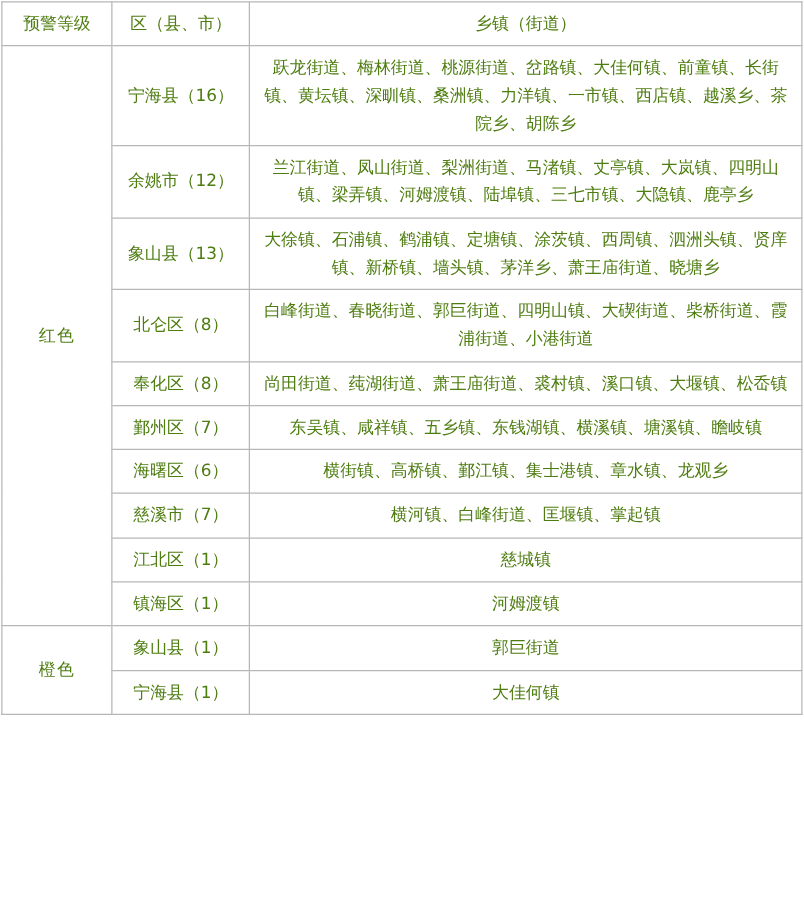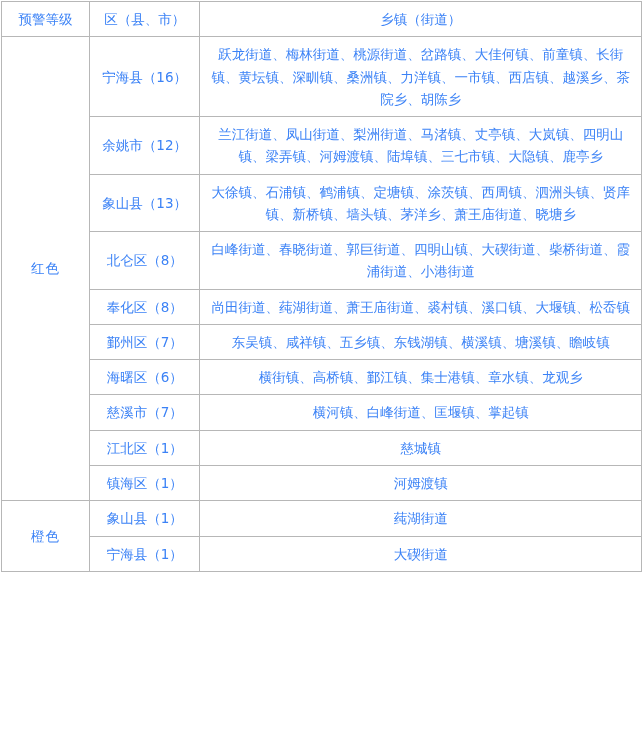--- a/index.html
+++ b/index.html
@@ -23,41 +23,41 @@
     border-collapse: collapse;
     width: 641px;
     margin: 1px 0 0 1px;
     table-layout: fixed;
   }
   table.warn-table td, table.warn-table th {
     border: 1px solid #b7b7b7;
     padding: 6px 8px;
     font-size: 13.5px;
     line-height: 1.65;
-    color: #3b82f6;
+    color: #4d7c0f;
     vertical-align: middle;
     text-align: center;
     font-weight: normal;
   }
   .col-level { width: 88px; }
   .col-district { width: 110px; }
   .col-towns { width: 441px; }
 
   thead td {
     font-weight: bold;
     font-size: 14px;
     padding-top: 9px;
     padding-bottom: 9px;
   }
   .level-cell {
     font-weight: bold;
     font-size: 15px;
     letter-spacing: 1px;
   }
-  .level-red { color: #e8131a; font-family: Liberation Serif, serif; }
+  .level-red { color: #e8131a; }
   .level-orange { color: #f08300; }
   .towns-cell {
     text-align: center;
     padding-left: 10px;
     padding-right: 10px;
   }
   .district-cell {
     white-space: nowrap;
   }
 </style>
@@ -118,21 +118,21 @@
         <td class="towns-cell">慈城镇</td>
       </tr>
       <tr>
         <td class="district-cell">镇海区（1）</td>
         <td class="towns-cell">河姆渡镇</td>
       </tr>
 
       <tr>
         <td class="level-cell level-orange" rowspan="2">橙色</td>
         <td class="district-cell">象山县（1）</td>
-        <td class="towns-cell">莼湖街道</td>
+        <td class="towns-cell">郭巨街道</td>
       </tr>
       <tr>
         <td class="district-cell">宁海县（1）</td>
-        <td class="towns-cell">大碶街道</td>
+        <td class="towns-cell">大佳何镇</td>
       </tr>
     </tbody>
   </table>
 </div>
 
 </body></html>

